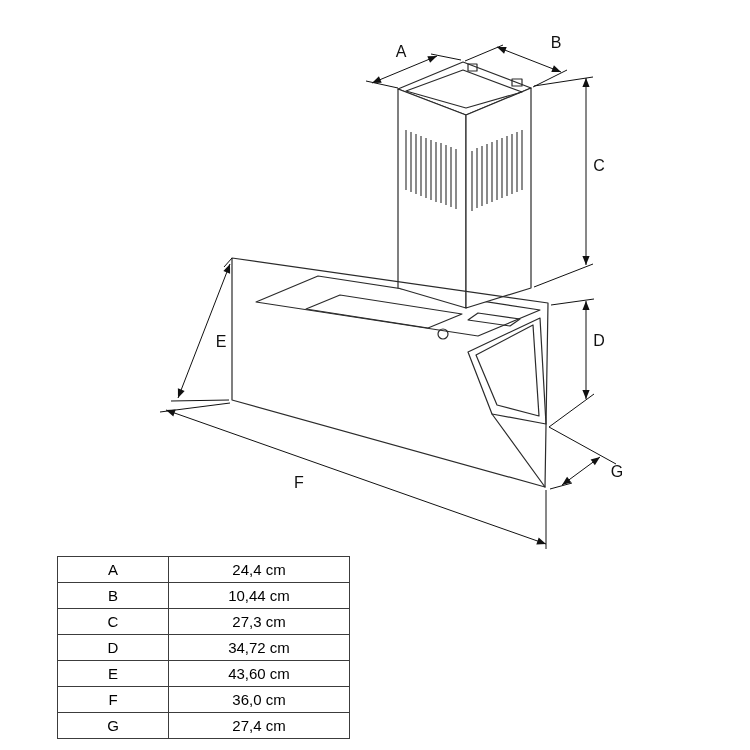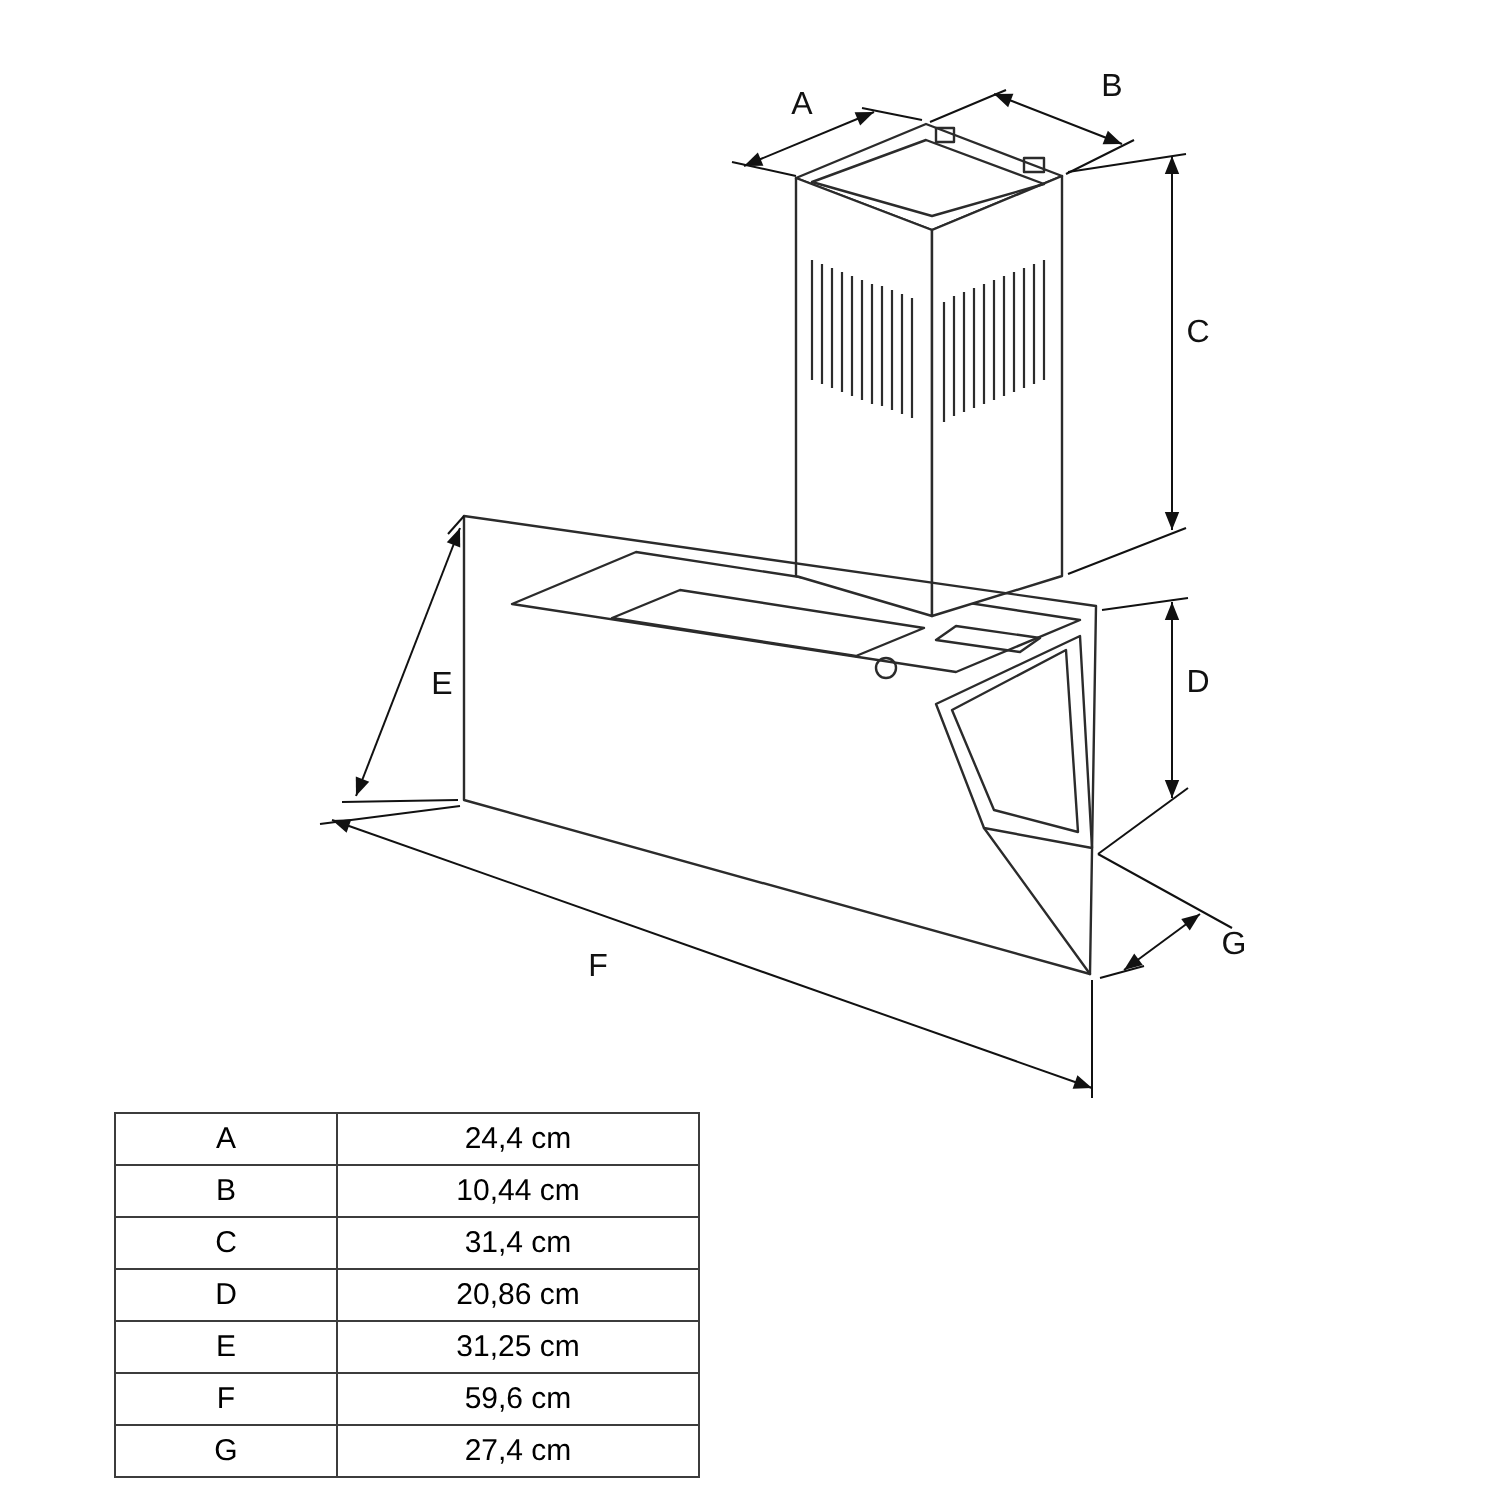--- a/index.html
+++ b/index.html
@@ -141,33 +141,33 @@
       <tr>
         <td class="k">A</td>
         <td class="v">24,4 cm</td>
       </tr>
       <tr>
         <td class="k">B</td>
         <td class="v">10,44 cm</td>
       </tr>
       <tr>
         <td class="k">C</td>
-        <td class="v">31,4 cm</td>
+        <td class="v">27,3 cm</td>
       </tr>
       <tr>
         <td class="k">D</td>
-        <td class="v">20,86 cm</td>
+        <td class="v">34,72 cm</td>
       </tr>
       <tr>
         <td class="k">E</td>
-        <td class="v">31,25 cm</td>
+        <td class="v">43,60 cm</td>
       </tr>
       <tr>
         <td class="k">F</td>
-        <td class="v">59,6 cm</td>
+        <td class="v">36,0 cm</td>
       </tr>
       <tr>
         <td class="k">G</td>
         <td class="v">27,4 cm</td>
       </tr>
     </tbody>
   </table>
 
 </div>
 

